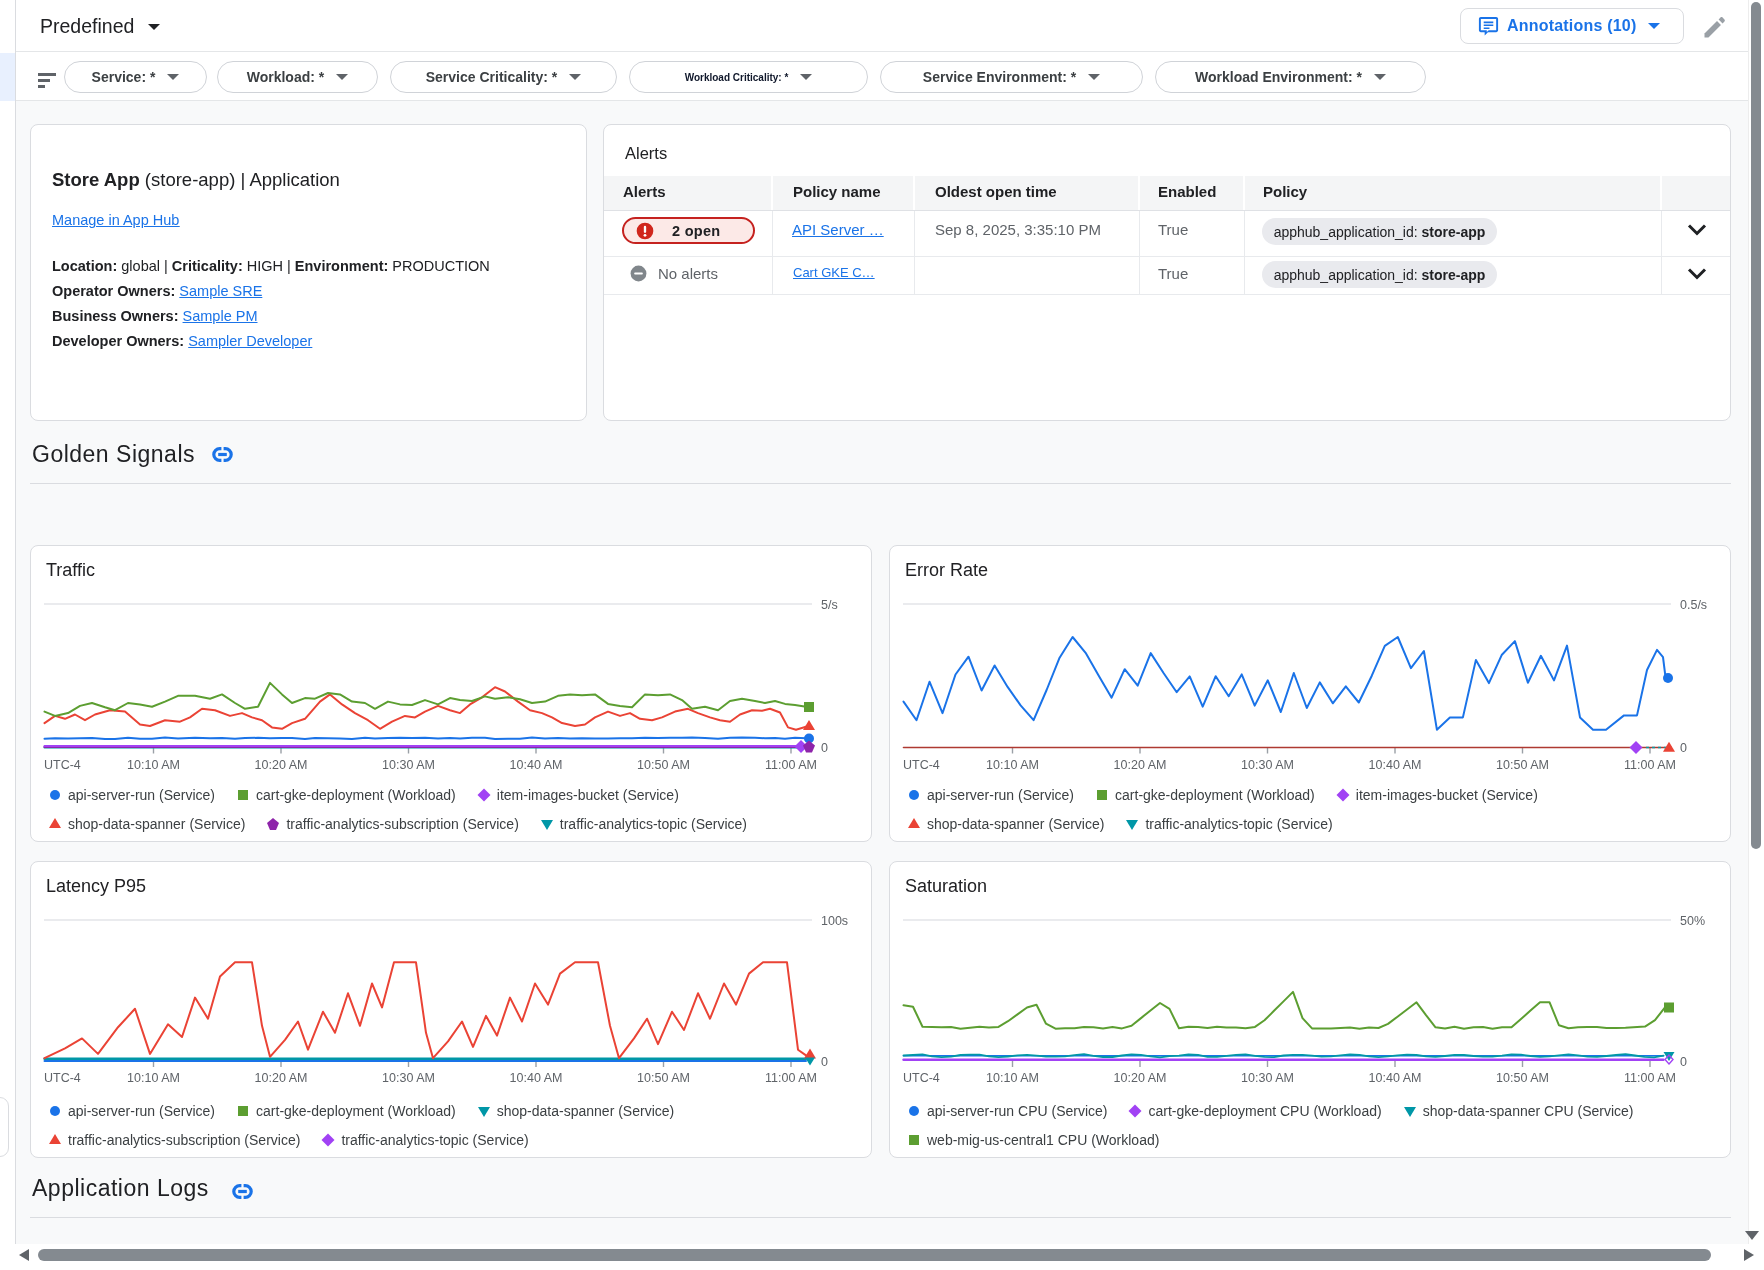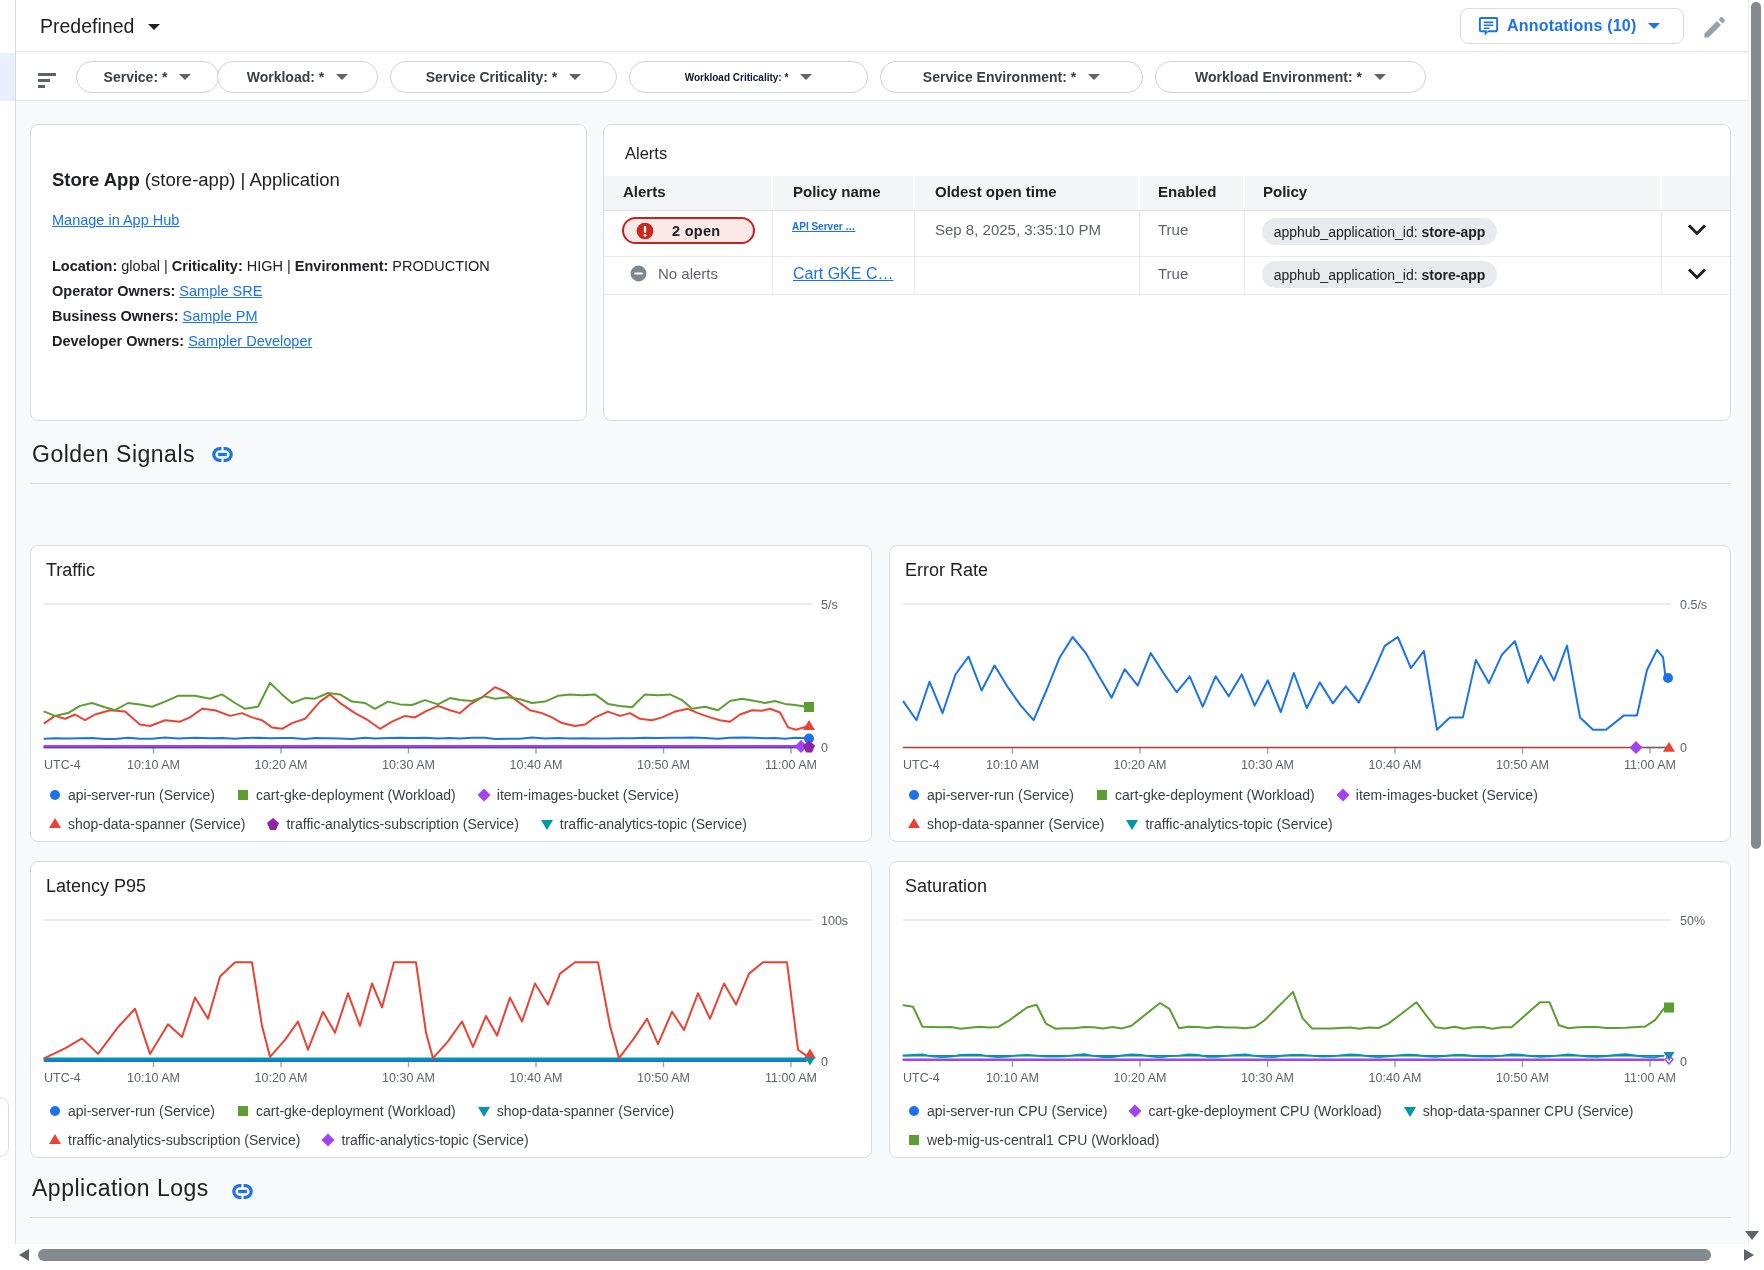--- a/index.html
+++ b/index.html
@@ -32,21 +32,21 @@
 
 <svg class="abs" style="left:1701px; top:13px;" width="28" height="28" viewBox="0 0 24 24">
     <path fill="#9aa0a6" d="M3 17.6 13.7 6.9l3.4 3.4L6.4 21H3v-3.4z"></path>
     <path fill="#9aa0a6" d="M15.1 5.5l1.6-1.6c.5-.5 1.3-.5 1.8 0l1.6 1.6c.5.5.5 1.3 0 1.8l-1.6 1.6-3.4-3.4z"></path>
   </svg>
 
 <div class="abs" style="left:16px; top:53px; width:1732px; height:48px; background:#fff; border-bottom:1px solid #e4e6e8;"></div>
 <div class="abs" style="left:38px; top:73px; width:18px; height:3px; background:#5f6368;"></div>
 <div class="abs" style="left:38px; top:79px; width:12px; height:3px; background:#5f6368;"></div>
 <div class="abs" style="left:38px; top:85px; width:7px; height:3px; background:#5f6368;"></div>
-<div class="abs" style="left:76px; top:61px; width:143px; height:32px; border:1.5px solid #d0d3d8; border-radius:16px; background:#fff; display:flex; align-items:center; justify-content:center;">
+<div class="abs" style="left:64px; top:61px; width:143px; height:32px; border:1.5px solid #d0d3d8; border-radius:16px; background:#fff; display:flex; align-items:center; justify-content:center;">
     <span style="font-size:14px; font-weight:700; color:#3c4043;">Service: *</span>
     <span class="caret" style="border-top-color:#5f6368; border-left-width:6px; border-right-width:6px; border-top-width:6px; margin-left:12px;"></span>
   </div>
 <div class="abs" style="left:217px; top:61px; width:161px; height:32px; border:1.5px solid #d0d3d8; border-radius:16px; background:#fff; display:flex; align-items:center; justify-content:center;">
     <span style="font-size:14px; font-weight:700; color:#3c4043;">Workload: *</span>
     <span class="caret" style="border-top-color:#5f6368; border-left-width:6px; border-right-width:6px; border-top-width:6px; margin-left:12px;"></span>
   </div>
 <div class="abs" style="left:390px; top:61px; width:227px; height:32px; border:1.5px solid #d0d3d8; border-radius:16px; background:#fff; display:flex; align-items:center; justify-content:center;">
     <span style="font-size:14px; font-weight:700; color:#3c4043;">Service Criticality: *</span>
     <span class="caret" style="border-top-color:#5f6368; border-left-width:6px; border-right-width:6px; border-top-width:6px; margin-left:12px;"></span>
@@ -101,34 +101,34 @@
 <div class="abs" style="left:1263px; top:183px; font-size:15px; font-weight:700; color:#202124;">Policy</div>
 
 <div class="abs" style="left:622px; top:217px; width:133px; height:27px; background:#fce9e7; border:2.5px solid #c5221f; border-radius:14px; display:flex; align-items:center;">
   <svg width="20" height="20" viewBox="0 0 24 24" style="margin-left:11px;">
       <circle cx="12" cy="12" r="10" fill="#d0261c"></circle>
       <rect x="10.6" y="5.8" width="2.8" height="8.4" rx="1.4" fill="#fff"></rect>
       <circle cx="12" cy="17.2" r="1.7" fill="#fff"></circle>
     </svg>
   <span style="font-size:14.5px; font-weight:700; color:#202124; margin-left:17px; letter-spacing:0.3px;">2 open</span>
 </div>
-<div class="abs" style="left:792px; top:221px; font-size:10px;font-weight:bold;"><a href="#">API Server …</a></div>
+<div class="abs" style="left:792px; top:221px; font-size:15px;"><a href="#">API Server …</a></div>
 <div class="abs" style="left:935px; top:221px; font-size:15px; color:#5f6368;">Sep 8, 2025, 3:35:10 PM</div>
 <div class="abs" style="left:1158px; top:221px; font-size:15px; color:#5f6368;">True</div>
 <div class="abs" style="left:1262px; top:218px; width:235px; height:27px; background:#e9eaee; border-radius:14px; display:flex; align-items:center; justify-content:center; font-size:14px; color:#202124;">apphub_application_id:&nbsp;<b>store-app</b></div>
 <svg class="abs" style="left:1687px; top:223px;" width="20" height="13" viewBox="0 0 20 13">
     <path d="M2 2.5 L10 10.5 L18 2.5" fill="none" stroke="#1f2124" stroke-width="3" stroke-linecap="butt"></path>
   </svg>
 
 <svg class="abs" style="left:629px; top:264px;" width="19" height="19" viewBox="0 0 24 24">
     <circle cx="12" cy="12" r="10" fill="#80868b"></circle>
     <rect x="6.5" y="10.8" width="11" height="2.4" rx="1.2" fill="#fff"></rect>
   </svg>
 <div class="abs" style="left:658px; top:265px; font-size:15px; color:#5f6368;">No alerts</div>
-<div class="abs" style="left:793px; top:265px; font-size:16px;"><a href="#">Cart GKE C…</a></div>
+<div class="abs" style="left:793px; top:265px; font-size:13px;"><a href="#">Cart GKE C…</a></div>
 <div class="abs" style="left:1158px; top:265px; font-size:15px; color:#5f6368;">True</div>
 <div class="abs" style="left:1262px; top:261px; width:235px; height:27px; background:#e9eaee; border-radius:14px; display:flex; align-items:center; justify-content:center; font-size:14px; color:#202124;">apphub_application_id:&nbsp;<b>store-app</b></div>
 <svg class="abs" style="left:1687px; top:267px;" width="20" height="13" viewBox="0 0 20 13">
     <path d="M2 2.5 L10 10.5 L18 2.5" fill="none" stroke="#1f2124" stroke-width="3" stroke-linecap="butt"></path>
   </svg>
 
 <div class="abs" style="left:32px; top:441px; font-size:23px; letter-spacing:0.5px; color:#202124;">Golden Signals</div>
 <svg class="abs" style="left:212px; top:447px;" width="21" height="15" viewBox="0 0 21 15">
     <path d="M9.4 1.6 H7.7 a5.9 5.9 0 0 0 0 11.8 H9.4" stroke="#1a73e8" stroke-width="3.2" fill="none"></path>
     <path d="M11.6 1.6 H13.3 a5.9 5.9 0 0 1 0 11.8 H11.6" stroke="#1a73e8" stroke-width="3.2" fill="none"></path>

